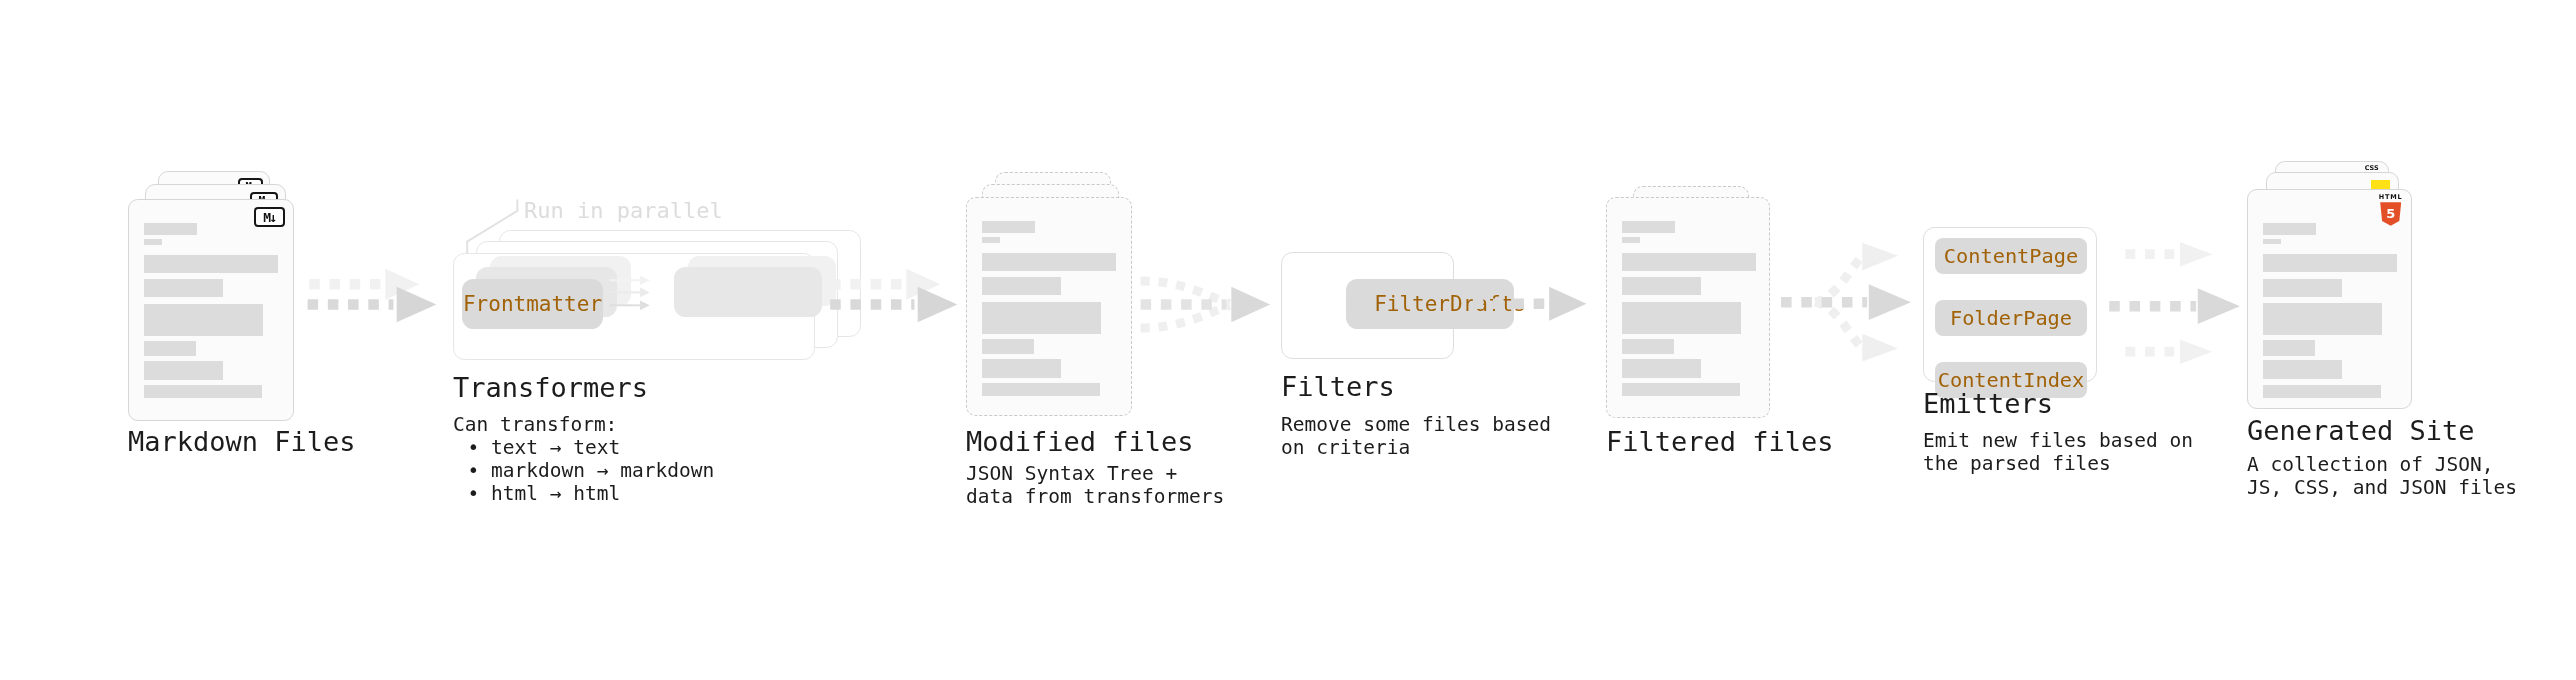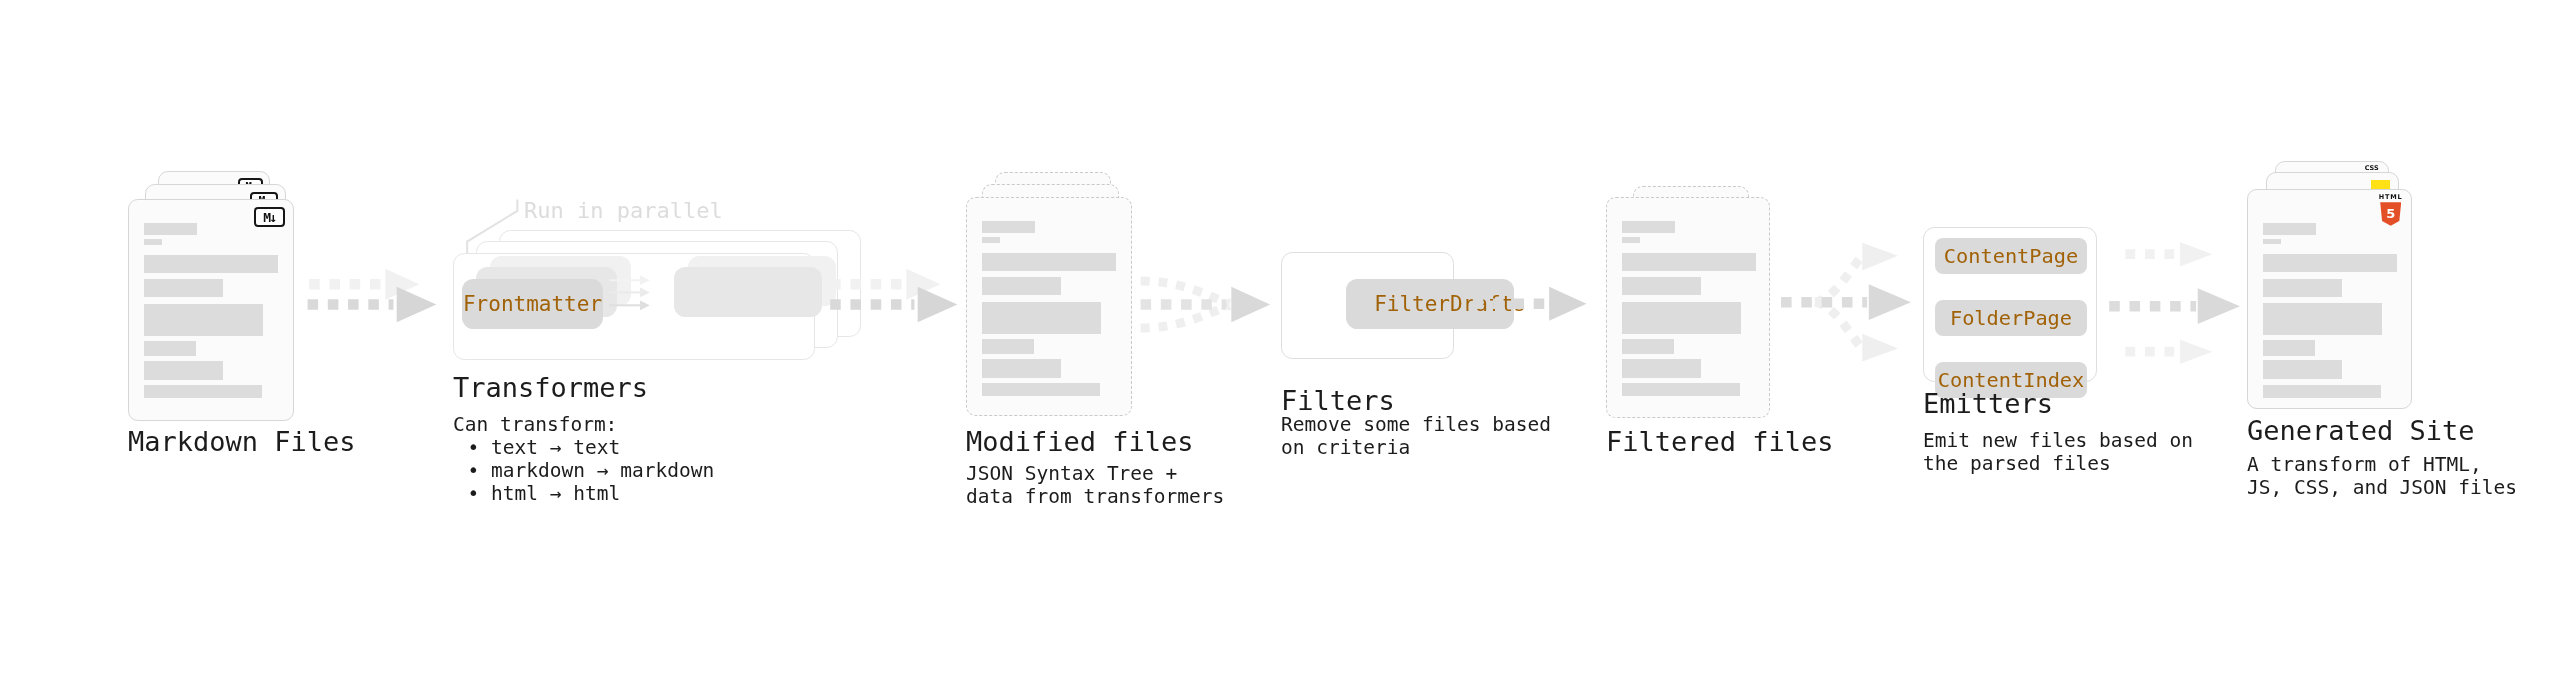--- a/index.html
+++ b/index.html
@@ -143,21 +143,21 @@
 
   <svg style="left:1134px;top:264px;" width="142" height="81" viewBox="0 0 175 100">
     <path d="M8,21 C58,21 86,37 118,49" fill="none" stroke="#efefef" stroke-width="11" stroke-dasharray="11 11"></path>
     <path d="M8,79 C58,79 86,63 118,51" fill="none" stroke="#efefef" stroke-width="11" stroke-dasharray="11 11"></path>
     <line x1="8" y1="50" x2="114" y2="50" stroke="#e3e3e3" stroke-width="13" stroke-dasharray="13 12"></line>
     <polygon points="120,28 168,50 120,72" fill="#d9d9d9"></polygon>
   </svg>
 
   <div class="box" style="left:1281px;top:252px;width:173px;height:107px;"></div>
   <div class="pill" style="left:1346px;top:279px;width:168px;height:50px;padding-left:40px;">FilterDrafts</div>
-  <div class="stage-label" style="left:1281px;top:371px;margin-top:14px;">Filters</div>
+  <div class="stage-label" style="left:1281px;top:371px;">Filters</div>
   <div class="stage-desc" style="left:1281px;top:413px;">
     <div>Remove some files based</div>
     <div>on criteria</div>
   </div>
 
   <svg style="left:1463px;top:284px;" width="130" height="41" viewBox="0 0 160 50">
     <line x1="12" y1="24" x2="104" y2="24" stroke="#d9d9d9" stroke-width="13" stroke-dasharray="13 12"></line>
     <polygon points="106,3 152,24 106,45" fill="#d6d6d6"></polygon>
   </svg>
 
@@ -224,18 +224,18 @@
         <div class="bar" style="width: 134px; height: 18px; margin-top: 9.8px;"></div>
         <div class="bar" style="width: 79px; height: 18px; margin-top: 6.5px;"></div>
         <div class="bar" style="width: 119px; height: 32px; margin-top: 6.5px;"></div>
         <div class="bar" style="width: 52px; height: 15.4px; margin-top: 4.9px;"></div>
         <div class="bar" style="width: 79px; height: 18.7px; margin-top: 4.9px;"></div>
         <div class="bar" style="width: 118px; height: 13px; margin-top: 5.7px;"></div>
       </div>
   </div>
   <div class="stage-label" style="left:2247px;top:415px;">Generated Site</div>
   <div class="stage-desc" style="left:2247px;top:453px;">
-    <div>A transform of HTML,</div>
+    <div>A collection of JSON,</div>
     <div>JS, CSS, and JSON files</div>
   </div>
 
 </div>
 
 
 </body></html>

